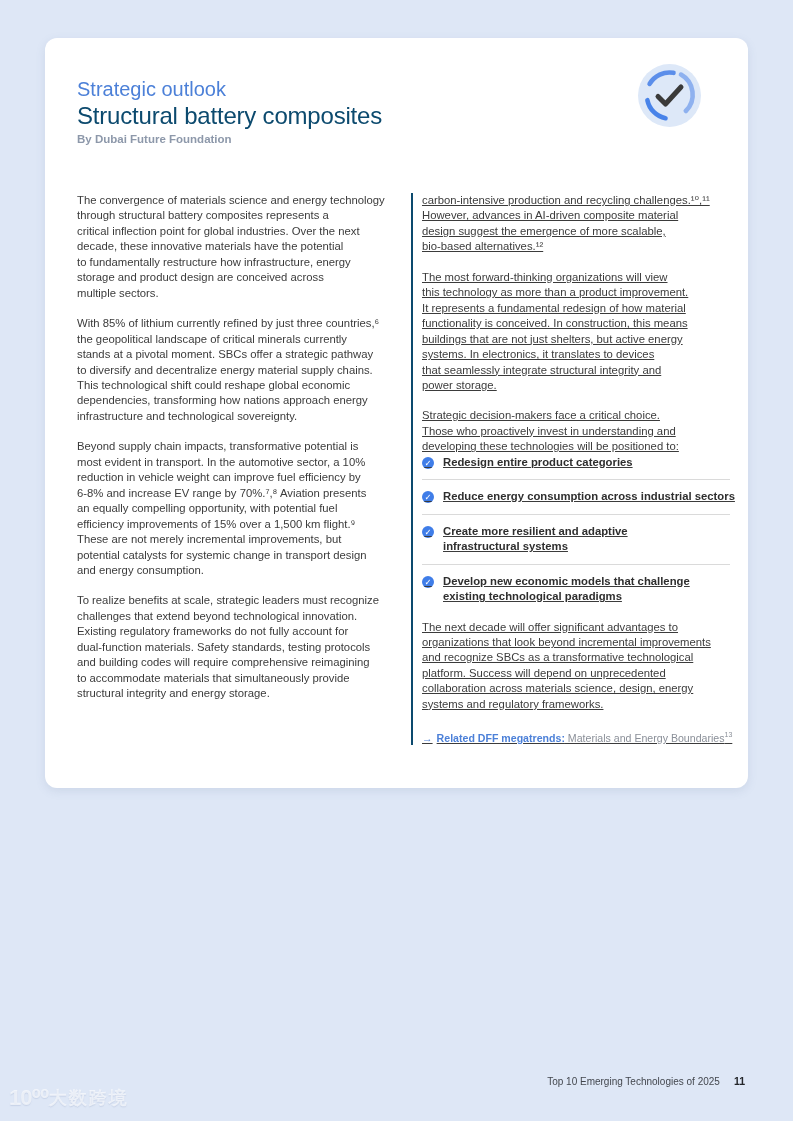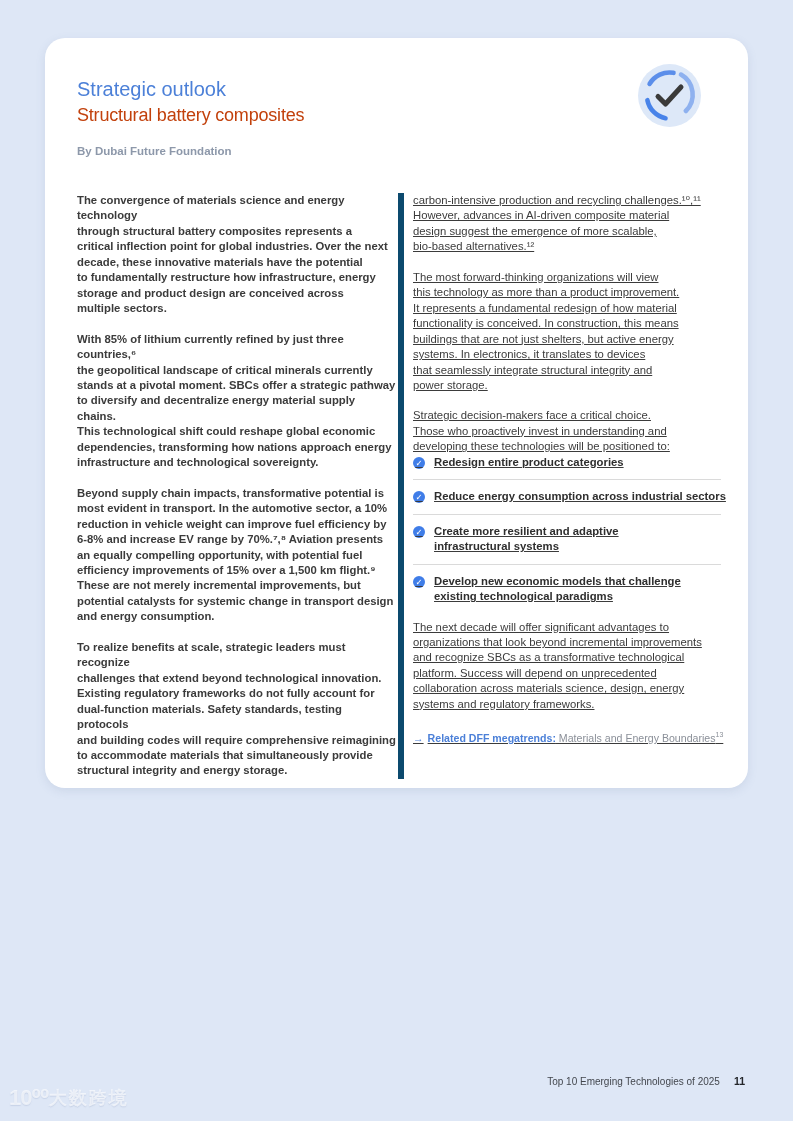--- a/index.html
+++ b/index.html
@@ -4,31 +4,31 @@
 <style>
   html,body{margin:0;padding:0;}
   .page{
     position:relative; width:793px; height:1121px;
     background:#dee7f6; overflow:hidden;
     font-family:"Liberation Sans","DejaVu Sans",sans-serif;
     color:#3b3b3b;
   }
   .card{
     position:absolute; left:45px; top:38px; width:703px; height:750px;
-    background:#ffffff; border-radius:20px;
+    background:#ffffff; border-radius:12px;
     box-shadow:0 3px 10px rgba(110,130,170,0.16);
   }
   .card-header{ position:absolute; left:32px; top:38px; right:32px; }
   .eyebrow{ font-size:20px; color:#4c80d8; font-weight:400; line-height:26px; margin:0; }
-  .doc-title{ font-size:18px; color:#c2410c; font-weight:400; line-height:27px; margin:0; letter-spacing:-0.2px; }
-  .byline{ margin-top:16px; font-size:11.5px; font-weight:bold; color:#8d98aa; }
+  .doc-title{ font-size:24px; color:#0c4a6e; font-weight:400; line-height:27px; margin:0; letter-spacing:-0.2px; }
+  .byline{ margin-top:4px; font-size:11.5px; font-weight:bold; color:#8d98aa; }
   .hero-icon{ position:absolute; right:47px; top:26px; width:63px; height:63px; }
 
   .columns{ position:absolute; left:32px; top:155px; display:flex; }
-  .col-left{ width:319px; padding-right:2px; border-right:6px solid #0c4a6e;font-weight:bold; }
+  .col-left{ width:319px; padding-right:15px; border-right:2px solid #0c4a6e; }
   .col-right{ width:334px; padding-left:9px;text-decoration:underline; }
   .col p{ margin:0 0 15px 0; font-size:11.3px; line-height:15.45px; color:#3b3b3b; }
   .col p:last-child{ margin-bottom:0; }
   sup{ font-size:7.5px; line-height:0; }
 
   .bullet-list{ margin:0 0 15px 0; }
   .bullet-item{ display:flex; align-items:flex-start; }
   .bullet-text{ font-size:11.3px; line-height:15.45px; font-weight:bold; color:#2e2e2e; }
   .check-circle{
     flex:0 0 auto; width:12px; height:12px; margin:2px 9px 0 0;

